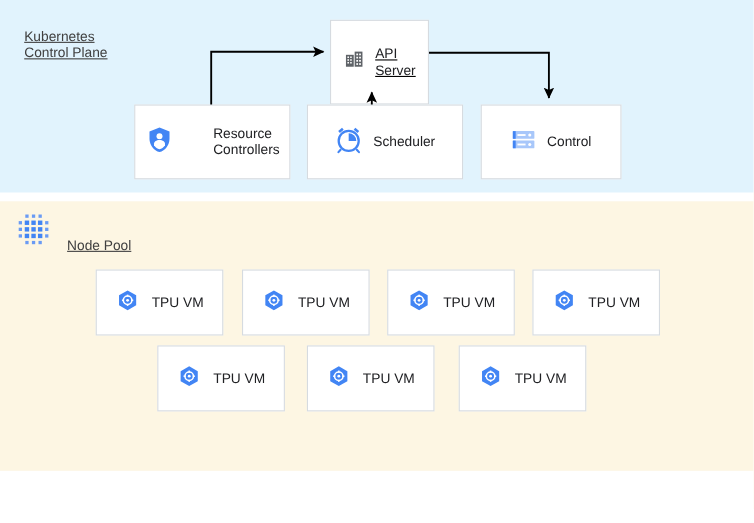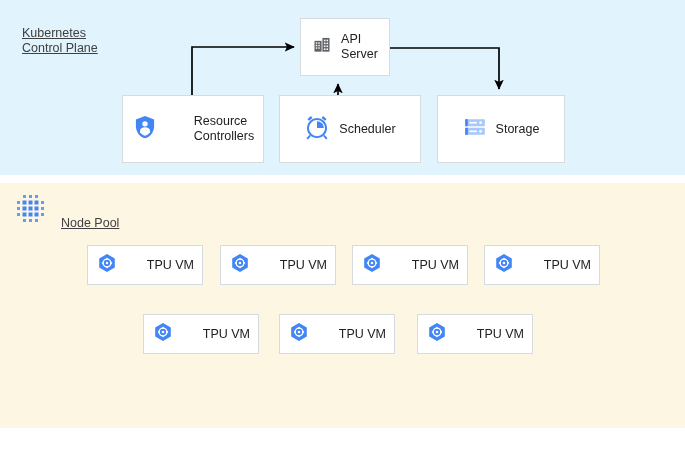--- a/index.html
+++ b/index.html
@@ -82,31 +82,30 @@
     line-height: 15px;
     color: #202124;
     white-space: pre-line;
   }
   .box-icon {
     flex: 0 0 auto;
     display: block;
   }
 
   
-  #box-api-server   { left: 300px; top: 18px;  width: 90px;  height: 58px; }
+  #box-api-server   { left: 300px; top: 18px;  width: 90px;  height: 77px; text-decoration: underline; }
   #box-resource-controllers { left: 122px; top: 95px; width: 142px; height: 68px; gap: 36px; }
   #box-scheduler    { left: 279px; top: 95px;  width: 142px; height: 68px; }
   #box-storage      { left: 437px; top: 95px;  width: 128px; height: 68px; }
 
   
   .tpu-box {
     width: 116px;
-    height: 40px;
+    height: 60px;
     gap: 11px;
-    justify-content: space-between;
   }
   #tpu-vm-1 { left: 87px;  top: 245px; }
   #tpu-vm-2 { left: 220px; top: 245px; }
   #tpu-vm-3 { left: 352px; top: 245px; }
   #tpu-vm-4 { left: 484px; top: 245px; }
   #tpu-vm-5 { left: 143px; top: 314px; }
   #tpu-vm-6 { left: 279px; top: 314px; }
   #tpu-vm-7 { left: 417px; top: 314px; }
 
   
@@ -195,21 +194,21 @@
         <rect x="2.2" y="4.2" width="19.6" height="7" rx="0.8" fill="#A8C7FA"></rect>
         <rect x="2.2" y="12.8" width="19.6" height="7" rx="0.8" fill="#A8C7FA"></rect>
         <rect x="2.2" y="4.2" width="2.6" height="7" fill="#4285F4"></rect>
         <rect x="2.2" y="12.8" width="2.6" height="7" fill="#4285F4"></rect>
         <rect x="6.4" y="6.9" width="7.4" height="1.7" fill="#ffffff"></rect>
         <rect x="6.4" y="15.5" width="7.4" height="1.7" fill="#ffffff"></rect>
         <circle cx="17.6" cy="7.7" r="1.4" fill="#ffffff"></circle>
         <circle cx="17.6" cy="16.3" r="1.4" fill="#ffffff"></circle>
       </svg>
     </span>
-    <span class="box-label">Storage</span>
+    <span class="box-label">Control</span>
   </div>
 
   <svg id="connectors" aria-hidden="true">
     <defs>
       <marker id="arrow" viewBox="0 0 10 10" refX="8.6" refY="5" markerWidth="6.4" markerHeight="6.4" orient="auto-start-reverse">
         <path d="M0 0.6 L9.4 5 L0 9.4 L2.1 5 Z" fill="#000000"></path>
       </marker>
     </defs>
 
     <path d="M 192 95 L 192 47 L 294 47" fill="none" stroke="#000000" stroke-width="1.7" marker-end="url(#arrow)"></path>

